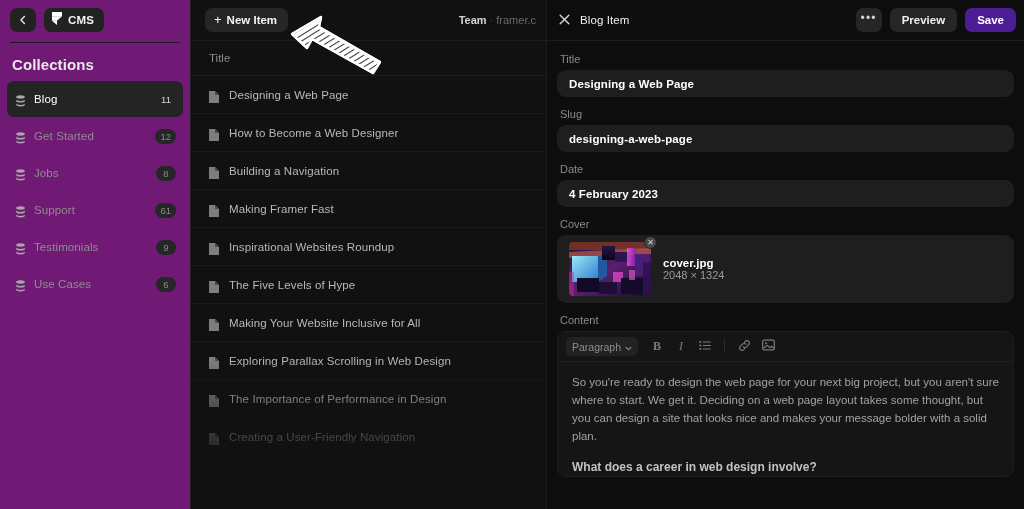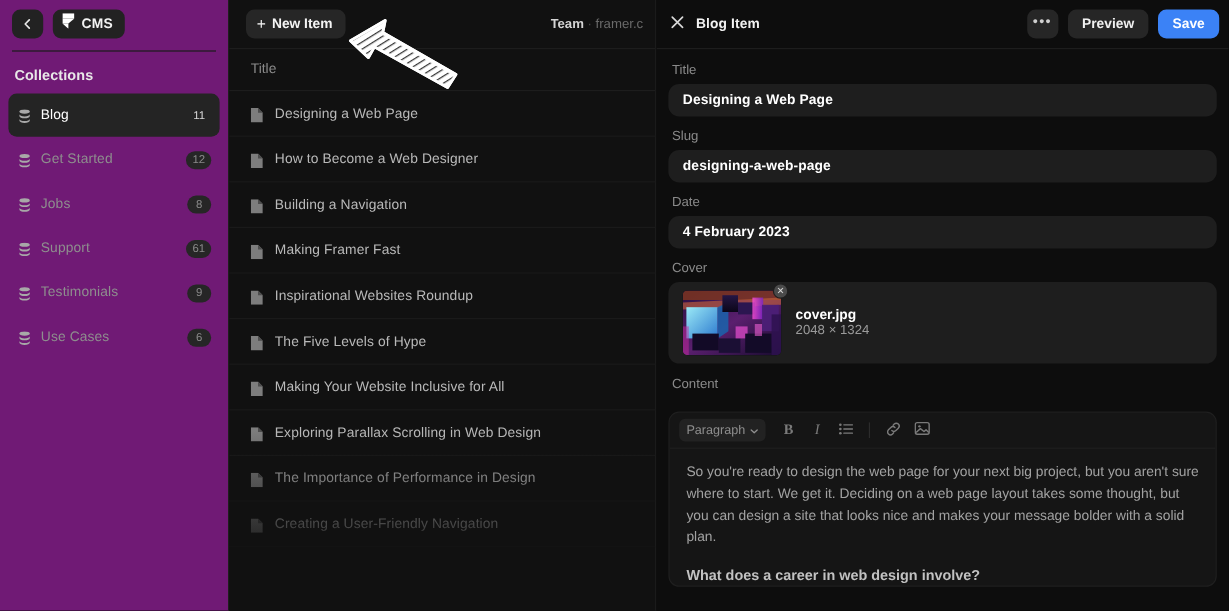--- a/index.html
+++ b/index.html
@@ -33,21 +33,21 @@
   }
   .sb-back svg { display: block; }
   .sb-cms {
     height: 24px; border-radius: 7px; background: #222222;
     display: flex; align-items: center; gap: 6px;
     padding: 0 10px 0 8px; cursor: pointer;
   }
   .sb-cms .lbl { color: #f2f2f2; font-size: 11.5px; font-weight: 700; letter-spacing: .2px; }
   .sb-divider { height: 1px; background: #1c1c1c; margin: 2px 10px 0 10px; }
   .sb-section-title {
-    color: #e8e8e8; font-size: 12px; font-weight: 700;
+    color: #e8e8e8; font-size: 15px; font-weight: 700;
     padding: 13px 12px 8px 12px; letter-spacing: .1px;
   }
   .sb-list { padding: 0 7px; }
   .sb-item {
     height: 36px; display: flex; align-items: center;
     border-radius: 7px; padding: 0 7px 0 8px; gap: 8px;
     margin-bottom: 1px; cursor: pointer;
   }
   .sb-item.active { background: #242424; }
   .sb-item .nm { flex: 1; font-size: 11.5px; color: #8e8e8e; letter-spacing: .1px;
@@ -109,21 +109,21 @@
   
   .detail {
     flex: 1 1 auto; height: 509px; background: #0d0d0d;
     position: relative; overflow: hidden;
   }
   .dt-topbar {
     height: 40px; display: flex; align-items: center;
     padding: 0 8px 0 12px; justify-content: space-between;
   }
   .dt-left { display: flex; align-items: center; gap: 10px; }
-  .dt-title { color: #f2f2f2; font-size: 11.5px; font-weight: 700; letter-spacing: .1px; }
+  .dt-title { color: #f2f2f2; font-size: 11.5px; font-weight: 400; letter-spacing: .1px; }
   .dt-right { display: flex; align-items: center; gap: 8px; }
   .btn-more {
     width: 26px; height: 24px; border-radius: 7px; background: #262626;
     display: flex; align-items: center; justify-content: center;
     cursor: pointer; color: #cfcfcf; font-size: 12px; letter-spacing: 1.2px;
     padding-bottom: 4px;
   }
   .btn-preview {
     height: 24px; border-radius: 7px; background: #262626; border: none;
     color: #f0f0f0; font-size: 11.5px; font-weight: 700; padding: 0 12px;
@@ -160,21 +160,20 @@
     display: flex; align-items: center; justify-content: center;
     font-size: 8px; line-height: 1; cursor: pointer;
     border: 1.5px solid #1e1e1e;
   }
   .cover-meta { display: flex; flex-direction: column; gap: 0; }
   .cover-name { color: #ffffff; font-size: 11.5px; font-weight: 700; }
   .cover-dims { color: #9a9a9a; font-size: 11px; }
   .content-box {
     background: #151515; border-radius: 9px; border: 1px solid #1f1f1f;
     overflow: hidden;
-    margin-top: 12px;
   }
   .ct-toolbar {
     height: 30px; display: flex; align-items: center; gap: 4px;
     padding: 0 8px; border-bottom: 1px solid #1f1f1f;
   }
   .ct-select {
     height: 19px; border-radius: 5px; background: #222222;
     display: flex; align-items: center; gap: 4px; padding: 0 6px;
     color: #8e8e8e; font-size: 10.5px; cursor: pointer; margin-right: 5px;
   }
@@ -392,21 +391,21 @@
             <path d="M1.2 1.2 L9.8 9.8 M9.8 1.2 L1.2 9.8" stroke="#d8d8d8" stroke-width="1.4" stroke-linecap="round"></path>
           </svg>
         </span>
         <span class="dt-title">Blog Item</span>
       </div>
       <div class="dt-right">
         <div class="btn-more">
           <span>•••</span>
         </div>
         <button class="btn-preview">Preview</button>
-        <button class="btn-save" style="background: #3b82f6;">Save</button>
+        <button class="btn-save" style="background: #4c1d95;">Save</button>
       </div>
     </div>
     <div class="dt-divider"></div>
 
     <div class="dt-body">
 
       <div class="field-label">Title</div>
       <div class="field-box">Designing a Web Page</div>
 
       <div class="field-label">Slug</div>

